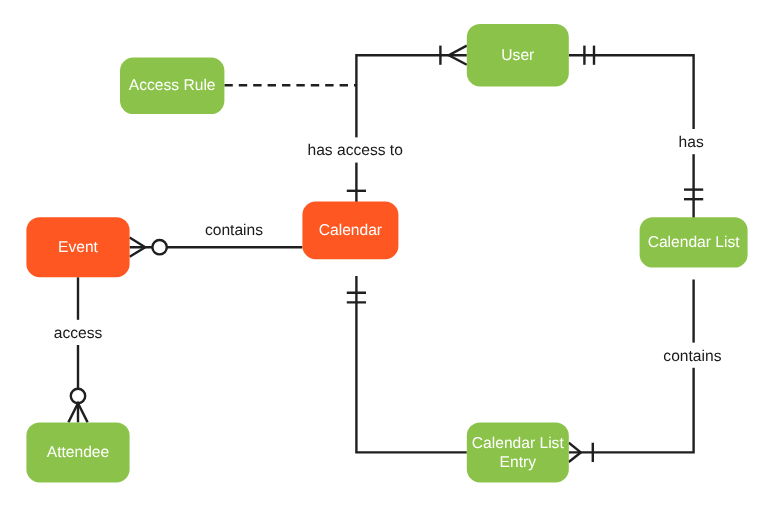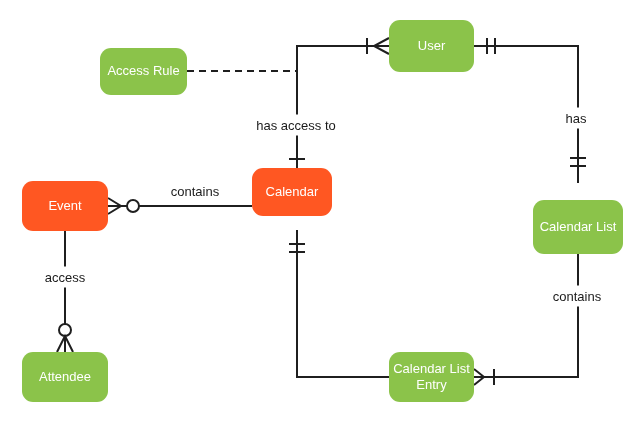--- a/index.html
+++ b/index.html
@@ -34,21 +34,21 @@
     cursor:default;
     border-radius:11px;
   }
   .entity.orange{background:var(--entity-orange);font-weight:normal;}
   .entity.green{background:var(--entity-green);font-weight:normal;}
 
   .entity-event{left:22px;top:181px;width:86px;height:50px;}
   .entity-calendar{left:252px;top:168px;width:80px;height:48px;}
   .entity-access-rule{left:100px;top:48px;width:87px;height:47px;}
   .entity-user{left:389px;top:20px;width:85px;height:52px;}
-  .entity-calendar-list{left:533px;top:200px;width:90px;height:54px;}
+  .entity-calendar-list{left:533px;top:181px;width:90px;height:42px;}
   .entity-attendee{left:22px;top:352px;width:86px;height:50px;}
   .entity-calendar-list-entry{left:389px;top:352px;width:85px;height:50px;}
 
   .edge-label{
     position:absolute;z-index:2;
     transform:translate(-50%,-50%);
     background:var(--background);
     color:var(--label-text);
     font-size:13px;
     padding:3px 4px;

